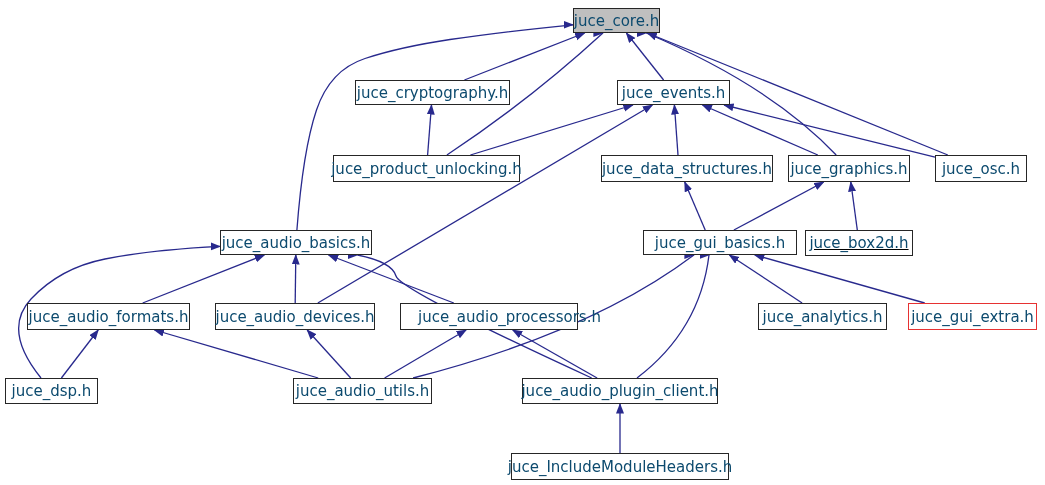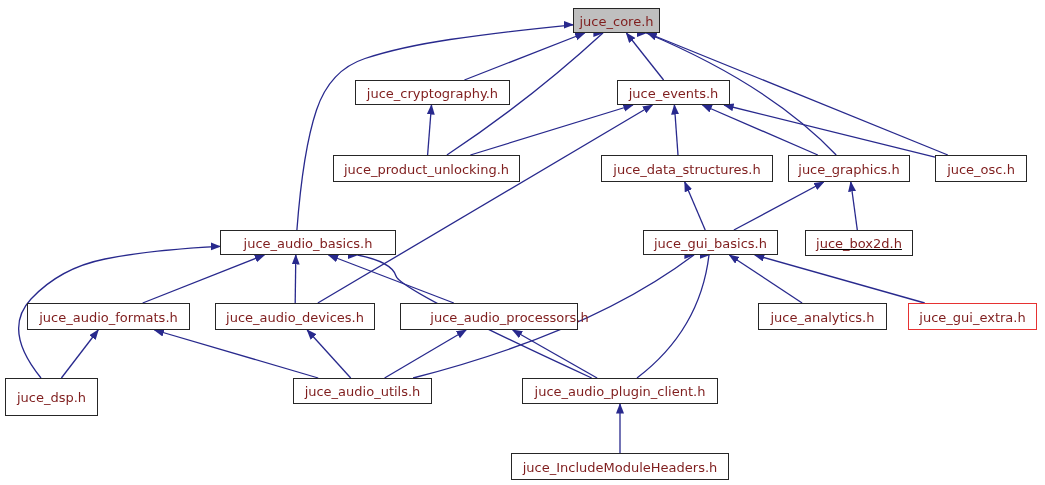--- a/index.html
+++ b/index.html
@@ -26,22 +26,22 @@
     position: absolute;
     box-sizing: border-box;
     background: #ffffff;
     border: 1px solid #262626;
     display: flex;
     align-items: center;
     justify-content: center;
     cursor: pointer;
   }
   .node span {
-    font-size: 13px;
-    color: #7f1d1d;
+    font-size: 15px;
+    color: #0c4a6e;
     white-space: nowrap;
     line-height: 1;
     padding-top: 1px;
   }
   .node.root {
     background: #bfbfbf;
   }
   .node.highlight {
     border: 1.5px solid #e63232;
   }
@@ -104,45 +104,45 @@
       </div>
       <div class="node" style="left: 593px; top: 155px; width: 172px; height: 27px; border-color: rgb(38, 38, 38); margin-left: 8px;">
         <span>juce_data_structures.h</span>
       </div>
       <div class="node" style="left: 788px; top: 155px; width: 122px; height: 27px; border-color: rgb(38, 38, 38);">
         <span>juce_graphics.h</span>
       </div>
       <div class="node" style="left: 935px; top: 155px; width: 92px; height: 27px; border-color: rgb(38, 38, 38); text-align: center;">
         <span>juce_osc.h</span>
       </div>
-      <div class="node" style="left: 220px; top: 230px; width: 176px; height: 25px; border-color: rgb(38, 38, 38);">
+      <div class="node" style="left: 220px; top: 230px; width: 152px; height: 25px; border-color: rgb(38, 38, 38);">
         <span>juce_audio_basics.h</span>
       </div>
-      <div class="node" style="left: 643px; top: 230px; width: 135px; height: 25px; border-color: rgb(38, 38, 38);">
+      <div class="node" style="left: 643px; top: 230px; width: 154px; height: 25px; border-color: rgb(38, 38, 38);">
         <span>juce_gui_basics.h</span>
       </div>
       <div class="node" style="left: 805px; top: 230px; width: 108px; height: 26px; border-color: rgb(38, 38, 38); text-decoration: underline;">
         <span>juce_box2d.h</span>
       </div>
       <div class="node" style="left: 27px; top: 303px; width: 163px; height: 27px; border-color: rgb(38, 38, 38);">
         <span>juce_audio_formats.h</span>
       </div>
       <div class="node" style="left: 215px; top: 303px; width: 160px; height: 27px; border-color: rgb(38, 38, 38);">
         <span>juce_audio_devices.h</span>
       </div>
       <div class="node" style="left: 400px; top: 303px; width: 178px; height: 27px; border-color: rgb(38, 38, 38); padding-left: 41px;">
         <span>juce_audio_processors.h</span>
       </div>
       <div class="node" style="left: 758px; top: 303px; width: 129px; height: 27px; border-color: rgb(38, 38, 38);">
         <span>juce_analytics.h</span>
       </div>
       <div class="node highlight" style="left: 908px; top: 303px; width: 129px; height: 27px; border-color: rgb(230, 50, 50);">
         <span>juce_gui_extra.h</span>
       </div>
-      <div class="node" style="left: 5px; top: 378px; width: 93px; height: 38px; border-color: rgb(38, 38, 38);">
+      <div class="node" style="left: 5px; top: 378px; width: 93px; height: 26px; border-color: rgb(38, 38, 38);">
         <span>juce_dsp.h</span>
       </div>
       <div class="node" style="left: 293px; top: 378px; width: 139px; height: 26px; border-color: rgb(38, 38, 38);">
         <span>juce_audio_utils.h</span>
       </div>
       <div class="node" style="left: 522px; top: 378px; width: 196px; height: 26px; border-color: rgb(38, 38, 38); align-items: center;">
         <span>juce_audio_plugin_client.h</span>
       </div>
       <div class="node" style="left: 511px; top: 453px; width: 218px; height: 27px; border-color: rgb(38, 38, 38);">
         <span>juce_IncludeModuleHeaders.h</span>

